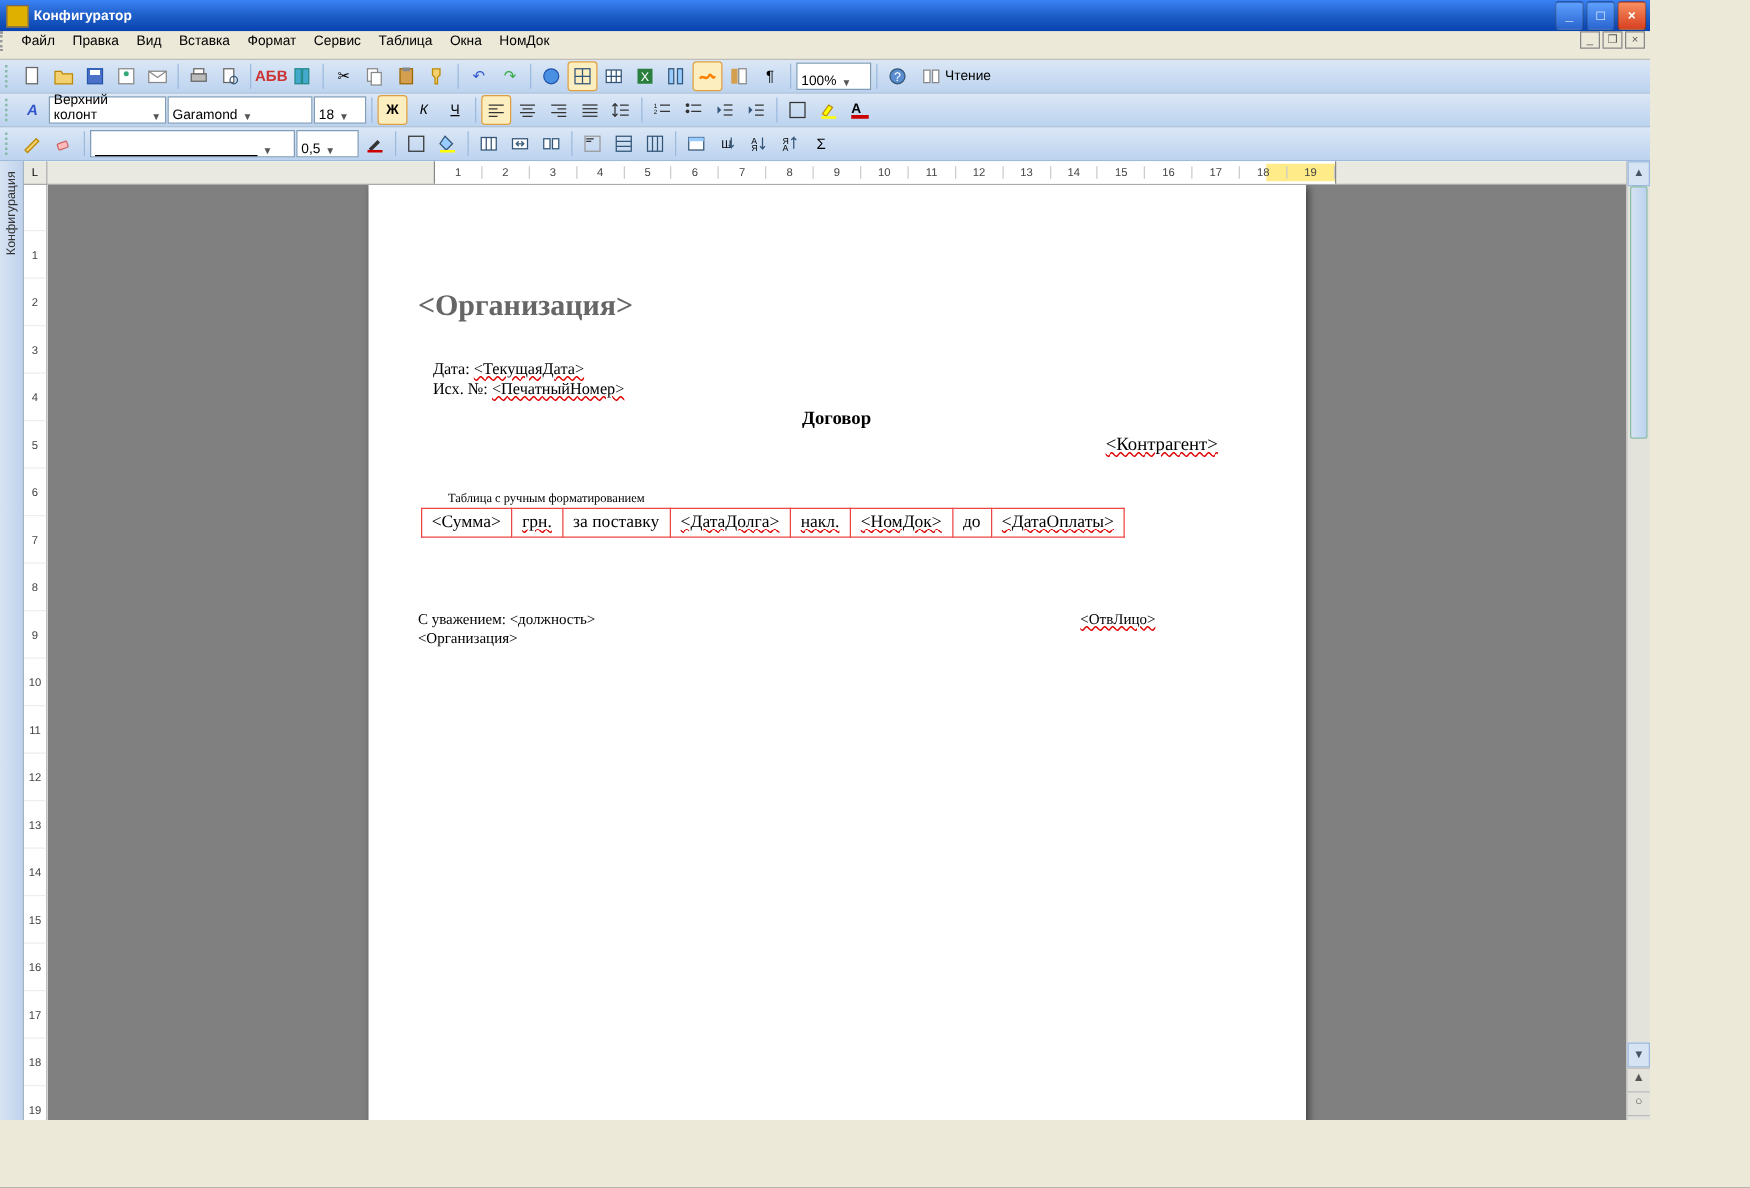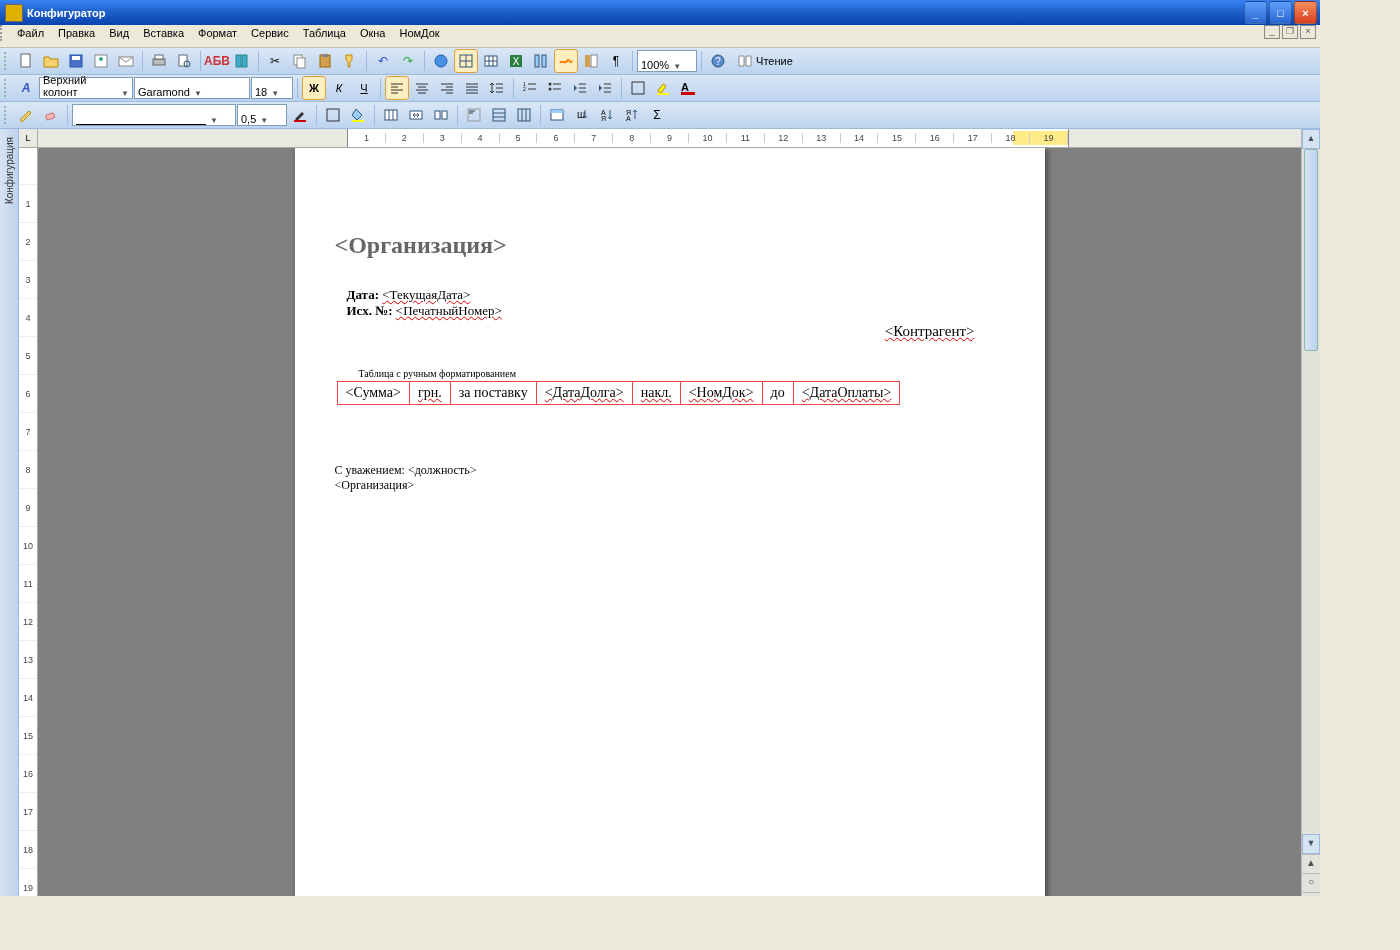--- a/index.html
+++ b/index.html
@@ -31,21 +31,21 @@
 .hruler .seg{flex:1;text-align:center;font-size:9px;color:#444;border-right:1px solid #ccc;position:relative}
 .hruler .yellow{position:absolute;top:2px;height:14px;background:#ffe66a;opacity:.8}
 .vruler{position:absolute;top:18px;left:0;width:18px;bottom:0;background:#fff;border-right:1px solid #aaa;z-index:2}
 .vruler .seg{height:37px;text-align:center;font-size:9px;color:#444;border-bottom:1px solid #eee;display:flex;align-items:center;justify-content:center}
 .corner{position:absolute;top:0;left:0;width:18px;height:18px;background:#e9e9e2;border-right:1px solid #aaa;border-bottom:1px solid #aaa;z-index:3;font-size:9px;text-align:center;line-height:18px}
 .docwrap{position:absolute;top:18px;left:18px;right:18px;bottom:0;overflow:auto;background:#808080}
 .page{width:750px;min-height:1060px;background:#fff;margin:0 auto;margin-top:0;box-shadow:2px 2px 6px rgba(0,0,0,.5);padding:85px 40px 40px 40px;box-sizing:border-box;font-family:'Times New Roman',serif;color:#000;font-size:15px}
 .page h1{font-family:Garamond,serif;font-size:24px;color:#666;margin:0}
 .page .sub{color:#999;font-size:15px;margin-top:2px}
 .page .meta{margin-top:28px;margin-left:12px;font-size:13px}
-.page .meta b{font-weight:bold}
+.page .meta b{font-weight:normal}
 .wavy{text-decoration:underline wavy #d00;text-decoration-thickness:1px}
 .contract{text-align:center;font-weight:bold;margin-top:8px;font-size:15px}
 .counter{text-align:right;margin-top:4px;padding-right:30px;font-size:15px}
 .tblcap{margin-top:28px;margin-left:24px;font-size:10px}
 table.doc{border-collapse:collapse;margin-top:2px;margin-left:2px;font-size:14px}
 table.doc td{border:1px solid #ef4444;padding:3px 8px;text-align:center;vertical-align:middle}
 .sign{margin-top:58px;display:flex;font-size:12px}
 .sign .left{flex:1}
 .sign .right{width:220px;text-align:center}
 .vscroll{position:absolute;top:0;right:0;width:18px;bottom:0;background:#e3e3dc;border-left:1px solid #bbb;z-index:5}
@@ -520,20 +520,21 @@
         <div class="seg">20</div>
     </div>
 
     <div class="docwrap">
       <div class="page">
         <h1>&lt;Организация&gt;</h1>
         <div class="meta">
           <div><b>Дата:</b> <span class="wavy">&lt;ТекущаяДата&gt;</span></div>
           <div><b>Исх. №:</b> <span class="wavy">&lt;ПечатныйНомер&gt;</span></div>
         </div>
+        <div class="contract">Договор</div>
         <div class="counter"><span class="wavy">&lt;Контрагент&gt;</span></div>
         <div class="tblcap">Таблица с ручным форматированием</div>
         <table class="doc">
           <tbody>
               <tr>
             <td>&lt;Сумма&gt;</td>
             <td><span class="wavy">грн.</span></td>
             <td>за поставку</td>
             <td><span class="wavy">&lt;ДатаДолга&gt;</span></td>
             <td><span class="wavy">накл.</span></td>
@@ -541,20 +542,21 @@
             <td>до</td>
             <td><span class="wavy">&lt;ДатаОплаты&gt;</span></td>
           </tr>
         </tbody>
           </table>
         <div class="sign">
           <div class="left">
             <span>С уважением:</span> <span>&lt;должность&gt;</span><br>
             <span>&lt;Организация&gt;</span>
           </div>
+          <div class="right"><span class="wavy">&lt;ОтвЛицо&gt;</span></div>
         </div>
       </div>
     </div>
 
     <div class="vscroll">
       <div class="arr" style="top:0">▲</div>
       <div class="thumb"></div>
       <div class="arr" style="bottom:54px">▼</div>
       <div class="navbtns">
         <div>▲</div>

